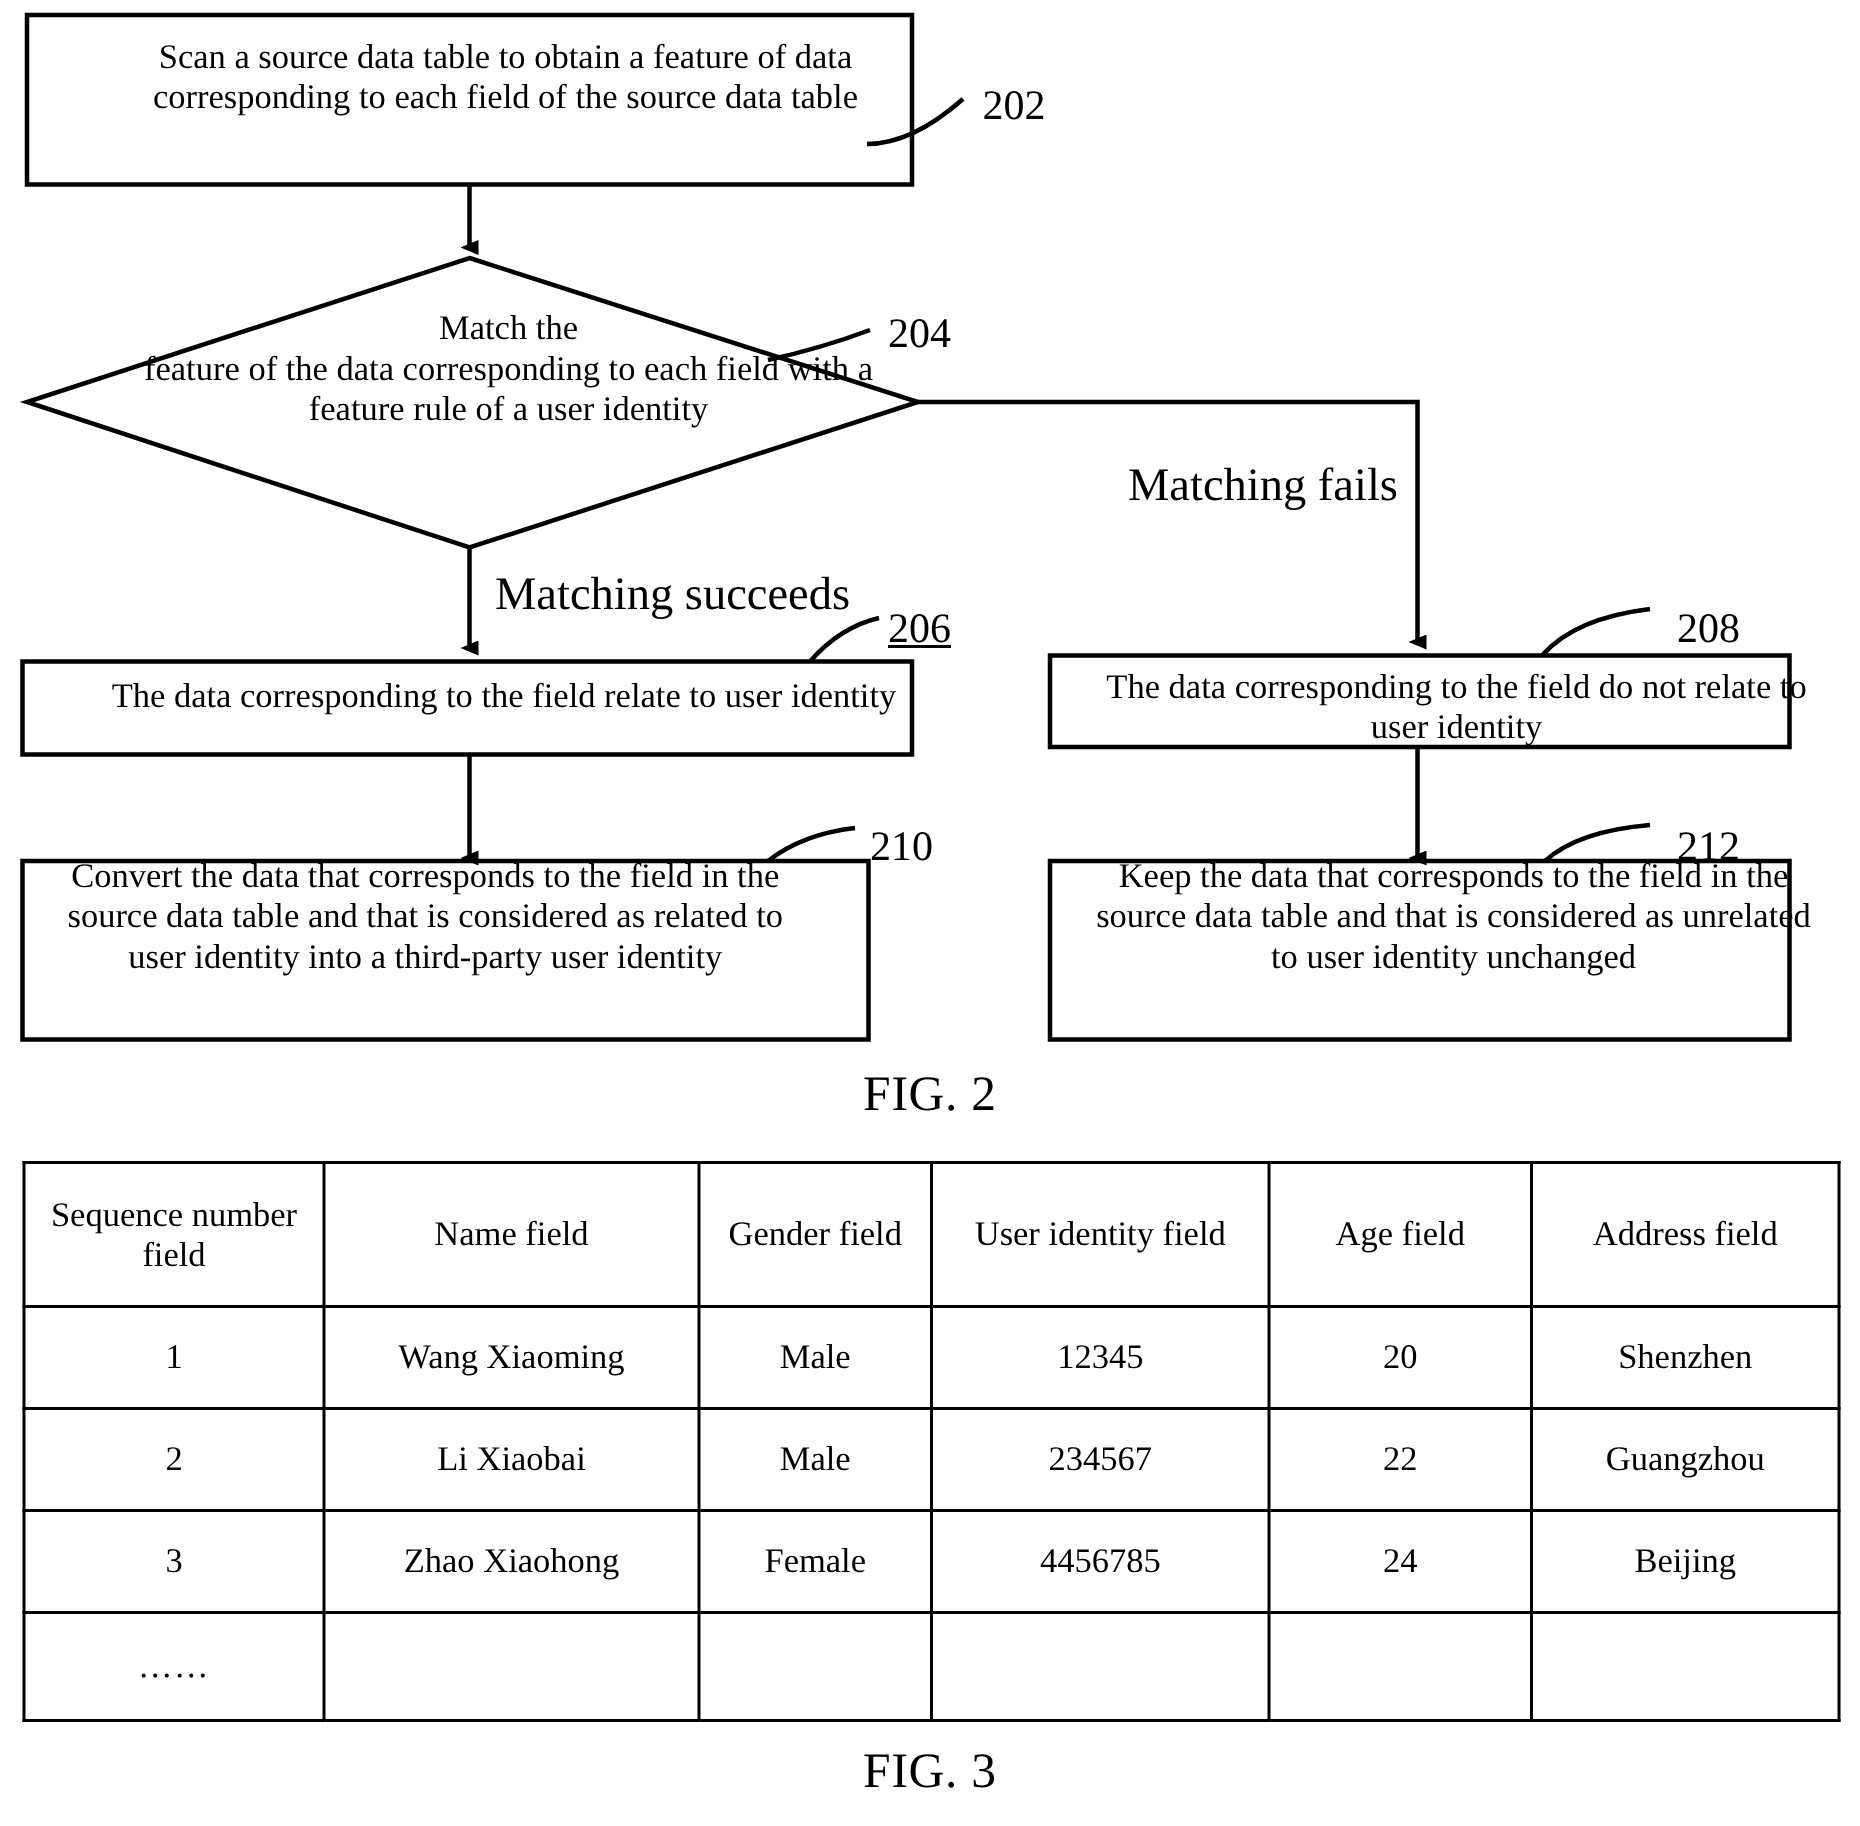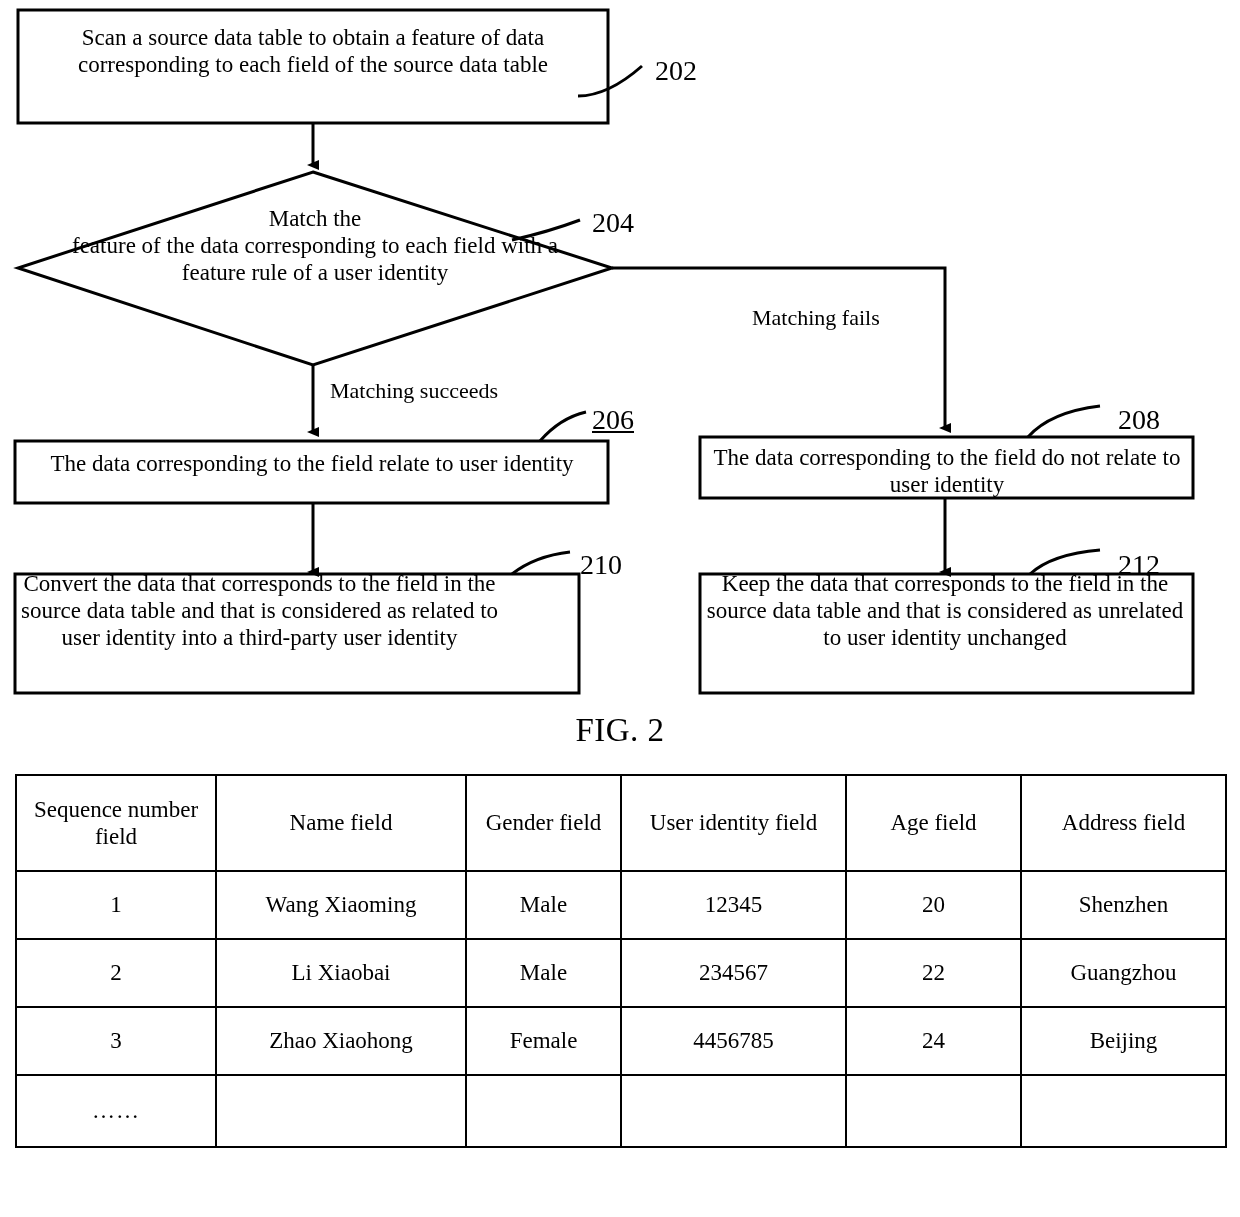--- a/index.html
+++ b/index.html
@@ -28,29 +28,30 @@
     width: 1240px;
     height: 760px;
   }
   .node-text {
     position: absolute;
     text-align: center;
     line-height: 1.18;
     font-size: 23px;
     white-space: pre-line;
     z-index: 3;
+    margin-left: 24px;
   }
   .ref-num {
     position: absolute;
     font-size: 28px;
     z-index: 4;
   }
   .edge-label {
     position: absolute;
-    font-size: 22px;
+    font-size: 31px;
     z-index: 4;
     white-space: nowrap;
   }
 
   
   #text-202 { left: 24px;  top: 24px;  width: 578px; }
   #ref-202  { left: 655px; top: 55px; }
 
   
   #text-204 { left: 60px;  top: 205px; width: 510px; }
@@ -233,14 +234,15 @@
         <td class="ellipsis-cell">……</td>
         <td></td>
         <td></td>
         <td></td>
         <td></td>
         <td></td>
       </tr>
     </tbody>
   </table>
 
+  <div class="fig-caption" id="fig3-caption">FIG. 3</div>
 
 </div>
 
 </body></html>

